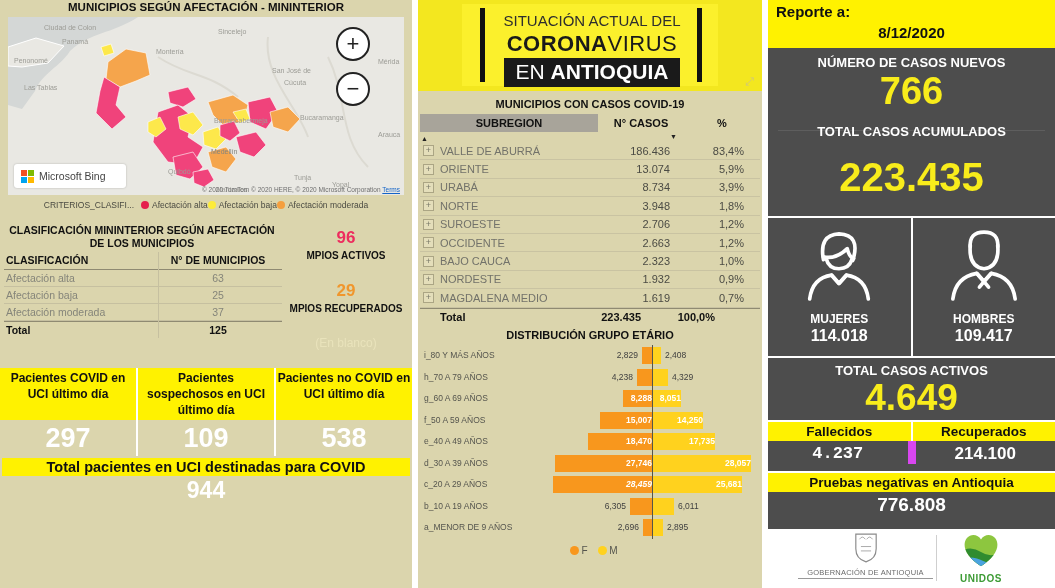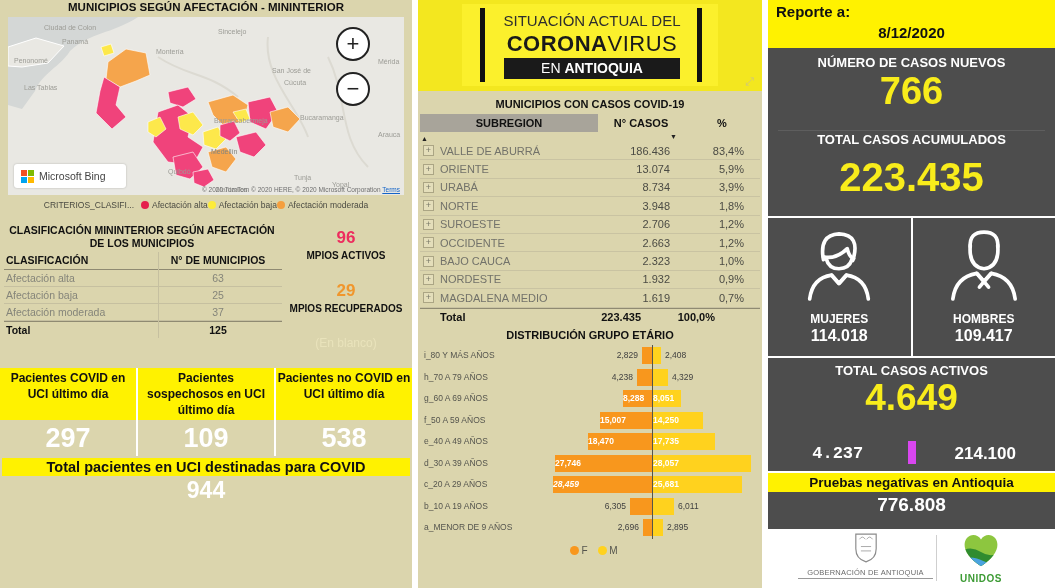--- a/index.html
+++ b/index.html
@@ -55,21 +55,21 @@
   .green-btn .txt{flex:1;text-align:center;font-size:13px;font-weight:bold;color:#4b4b4b;line-height:16px;}
 
   
   .banner{position:absolute;left:0;top:0;width:344px;height:91px;background:#f3e71f;}
   .banner .inner{position:absolute;left:44px;top:4px;width:256px;height:82px;background:#fbf02c;}
   .banner .bar{position:absolute;top:8px;width:5px;height:74px;background:#111;}
   .bar-l{left:62px;} .bar-r{left:279px;}
   .bn1{position:absolute;left:70px;top:12px;width:208px;text-align:center;font-size:15px;color:#2e2e2e;}
   .bn2{position:absolute;left:70px;top:31px;width:208px;text-align:center;font-size:22px;color:#1a1a1a;letter-spacing:.5px;}
   .bn2 b{font-weight:900;}
-  .bn3{position:absolute;left:86px;top:58px;width:176px;text-align:center;background:#1a1a1a;color:#fff;font-size:14px;padding:2px 0 3px 0;}
+  .bn3{position:absolute;left:86px;top:58px;width:176px;text-align:center;background:#1a1a1a;color:#fff;font-size:21px;padding:2px 0 3px 0;}
   .bn3 b{font-weight:800;}
   .focus-ico{position:absolute;right:8px;bottom:3px;font-size:11px;color:#cfc67c;}
 
   .ct-title{position:absolute;left:0;top:98px;width:344px;text-align:center;font-size:11px;font-weight:bold;color:#111;}
   .sub-head{position:absolute;left:2px;top:114px;width:340px;display:flex;font-size:11px;font-weight:bold;color:#111;}
   .sh-sub{width:178px;background:#a8a49a;text-align:center;padding:3px 0;}
   .sh-n{width:86px;text-align:center;padding:3px 0;}
   .sh-p{width:76px;text-align:center;padding:3px 0;}
   .sort-asc{position:absolute;left:3px;top:135px;font-size:7px;color:#222;}
   .sort-desc{position:absolute;left:252px;top:133px;font-size:7px;color:#222;}
@@ -82,21 +82,21 @@
   .sub-row.total{font-weight:bold;color:#111;border-top:1px solid #8f8a72;border-bottom:none;}
   .sub-row.total .nm{color:#111;padding-left:20px;width:149px;}
   .sub-row.total .nc,.sub-row.total .pc{color:#111;}
 
   .py-title{position:absolute;left:0;top:329px;width:344px;text-align:center;font-size:11px;font-weight:bold;color:#111;}
   .pyramid{position:absolute;left:0;top:345px;width:344px;height:194px;}
   .py-axis{position:absolute;left:234px;top:0;height:194px;border-left:1px solid #55554a;}
   .py-row{position:absolute;left:0;width:344px;height:21.5px;}
   .py-row .lbl{position:absolute;left:6px;top:5px;font-size:8.5px;color:#55554e;}
   .py-bar{position:absolute;top:2px;height:17px;}
-  .py-val-in{position:absolute;top:5px;font-size:8.5px;font-weight:bold;color:#fff;text-align:left;}
+  .py-val-in{position:absolute;top:5px;font-size:8.5px;font-weight:bold;color:#fff;text-align:right;}
   .py-val-out{position:absolute;top:5px;font-size:8.5px;color:#3f3f3f;}
   .py-legend{position:absolute;left:0;top:545px;width:344px;text-align:center;font-size:10px;color:#55554e;}
   .py-legend .dot{width:9px;height:9px;border-radius:50%;display:inline-block;vertical-align:-1px;margin:0 2px 0 8px;}
 
   
   .rp-head{position:absolute;left:0;top:0;width:287px;height:48px;background:#fff200;color:#111;}
   .rp-head .r1{position:absolute;left:8px;top:3px;font-size:15px;font-weight:bold;}
   .rp-head .r2{position:absolute;left:0;top:24px;width:100%;text-align:center;font-size:15px;font-weight:bold;}
   .rp-label{position:absolute;left:0;width:287px;text-align:center;color:#fff;font-weight:bold;font-size:13px;}
   .rp-big{position:absolute;left:0;width:287px;text-align:center;color:#f8ec1b;font-weight:bold;}
@@ -406,21 +406,21 @@
 
   <div class="col col-right">
     <div class="rp-head">
       <div class="r1">Reporte a:</div>
       <div class="r2">8/12/2020</div>
     </div>
 
     <div class="rp-label" style="top:55px">NÚMERO DE CASOS NUEVOS</div>
     <div class="rp-big" style="top:70px;font-size:38px">766</div>
     <div class="rp-div" style="top:130px"></div>
-    <div class="rp-label" style="top:132px">TOTAL CASOS ACUMULADOS</div>
+    <div class="rp-label" style="top:124px">TOTAL CASOS ACUMULADOS</div>
     <div class="rp-big" style="top:155px;font-size:40px">223.435</div>
 
     <div class="gender-wrap">
       <div class="gender-cell">
         <svg width="88" height="88" viewBox="0 0 96 96" fill="none" stroke="#ffffff" stroke-width="4" stroke-linecap="round" stroke-linejoin="round">
           <path d="M63,42 Q72,14 48,13 Q26,14 31,41"></path>
           <path d="M31,38 Q45,41 57,29 Q59,38 64,40"></path>
           <path d="M34,40 Q37,51 48,51 Q59,51 62,41"></path>
           <path d="M16,84 Q19,61 40,58 L48,67 L56,58 Q77,61 80,84"></path>
           <path d="M40,58 L48,67 L56,58"></path>
@@ -437,20 +437,24 @@
           <path d="M56,56 L48,65 L53,71"></path>
         </svg>
         <div class="g-lbl">HOMBRES</div>
         <div class="g-val">109.417</div>
       </div>
     </div>
 
     <div class="rp-label" style="top:363px">TOTAL CASOS ACTIVOS</div>
     <div class="rp-big" style="top:377px;font-size:37px">4.649</div>
 
+    <div class="yy-pair">
+      <div class="c">Fallecidos</div>
+      <div class="c">Recuperados</div>
+    </div>
     <div class="vv-pair">
       <div class="c">4.237</div>
       <div class="c">214.100</div>
     </div>
 
     <div class="yy-one">Pruebas negativas en Antioquia</div>
     <div class="rp-neg">776.808</div>
 
     <div class="rp-footer">
       <div class="gov">

